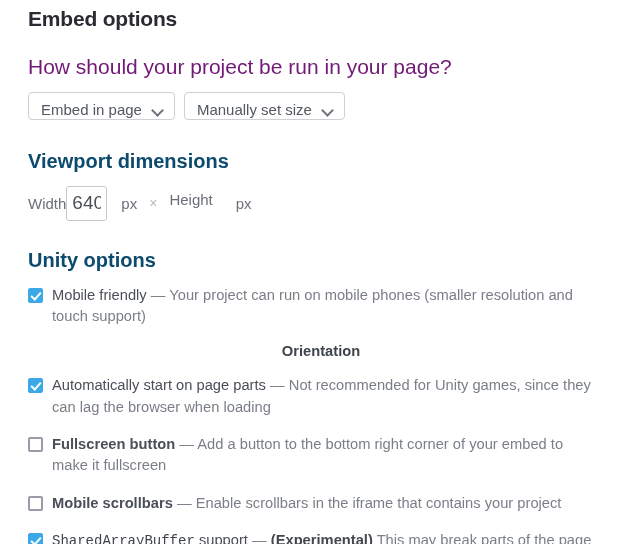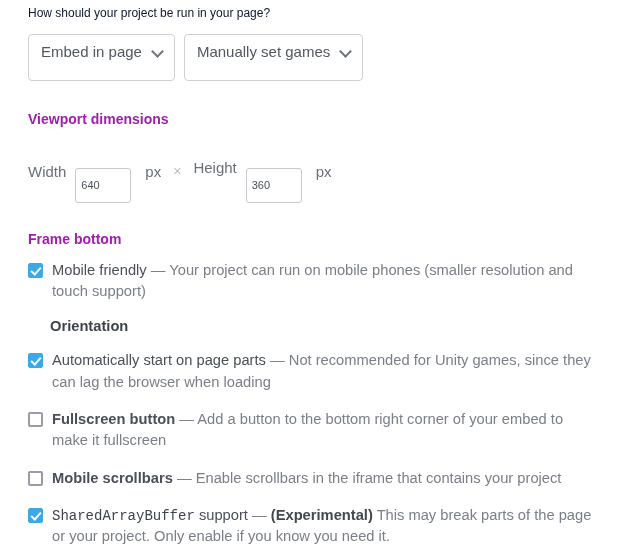--- a/index.html
+++ b/index.html
@@ -26,40 +26,40 @@
   .page-title {
     font-size: 21px;
     font-weight: bold;
     color: #2a2a32;
     letter-spacing: -0.2px;
     margin: 0 0 22px 0;
     line-height: 1.2;
   }
 
   .prompt-text {
-    font-size: 12px;
-    color: #0f172a;
+    font-size: 21px;
+    color: #701a75;
     margin: 0 0 12px 0;
     line-height: 1.3;
   }
 
   
   .select-row {
     display: flex;
     gap: 9px;
     margin-bottom: 30px;
   }
   .select {
     display: inline-flex;
     align-items: center;
     gap: 10px;
     border: 1px solid #d0d0d4;
     border-radius: 4px;
     background: #ffffff;
-    padding: 8px 11px 20px 12px;
+    padding: 8px 11px 0 12px;
     font-size: 15px;
     color: #52585f;
     line-height: 1.15;
     cursor: pointer;
     white-space: nowrap;
   }
   .chev {
     display: inline-block;
     width: 11px;
     height: 11px;
@@ -73,52 +73,51 @@
     top: 1px;
     width: 7px;
     height: 7px;
     border-right: 2px solid #6d737c;
     border-bottom: 2px solid #6d737c;
     transform: rotate(45deg);
   }
 
   
   .section-title {
-    font-size: 14px;
+    font-size: 20px;
     font-weight: bold;
-    color: #a21caf;
+    color: #0c4a6e;
     margin: 0 0 13px 0;
   }
   .section {
     margin-bottom: 28px;
   }
   .section.frame { margin-bottom: 0; }
 
   
   .dim-row {
     display: flex;
     align-items: center;
     gap: 0;
     font-size: 15px;
     color: #6b7079;
   }
-  .dim-label { margin-right: 9px; }
+  .dim-label { }
   .dim-input {
-    width: 56px;
+    width: 41px;
     height: 35px;
     border: 1px solid #c9c9cd;
     border-radius: 3px;
     background: #ffffff;
     font-family: "Liberation Sans", sans-serif;
-    font-size: 11px;
+    font-size: 19px;
     color: #4b5059;
     padding: 0 5px;
     text-align: left;
     outline: none;
-    margin-top: 28px;
   }
   .unit { margin-left: 14px; color: #6b7079; }
   .times {
     margin: 0 12px;
     color: #b9bcc1;
     font-size: 14px;
   }
   .dim-label2 { margin: 0 9px 8px 0; }
 
   
@@ -174,61 +173,62 @@
   .dash { color: #7d828a; }
   .opt-desc { color: #7a7f87; }
   .opt-desc b { color: #43484f; font-weight: bold; }
 
   
   .orientation-row {
     display: flex;
     align-items: center;
     gap: 28px;
     margin: 0 0 16px 22px;
+    flex-direction: column;
   }
   .orientation-label {
     font-weight: bold;
     color: #3f444c;
     font-size: 14.7px;
   }
 </style>
 </head>
 <body>
 
 <div class="page">
 
+  <h1 class="page-title">Embed options</h1>
 
   <p class="prompt-text">How should your project be run in your page?</p>
 
   <div class="select-row">
     <div class="select">
       <span>Embed in page</span>
       <span class="chev"></span>
     </div>
     <div class="select">
-      <span>Manually set games</span>
+      <span>Manually set size</span>
       <span class="chev"></span>
     </div>
   </div>
 
   <div class="section">
     <div class="section-title">Viewport dimensions</div>
     <div class="dim-row">
       <span class="dim-label">Width</span>
       <input class="dim-input" type="text" value="640" style="">
       <span class="unit">px</span>
       <span class="times">×</span>
       <span class="dim-label2">Height</span>
-      <input class="dim-input" type="text" value="360" style="">
       <span class="unit">px</span>
     </div>
   </div>
 
   <div class="section frame">
-    <div class="section-title">Frame bottom</div>
+    <div class="section-title">Unity options</div>
 
     <div class="opt">
       <span class="cb checked"></span>
       <span class="opt-label">Mobile friendly</span>
       <span class="dash">—</span>
       <span class="opt-desc">Your project can run on mobile phones (smaller resolution and touch support)</span>
     </div>
 
     <div class="orientation-row">
       <span class="orientation-label">Orientation</span>

